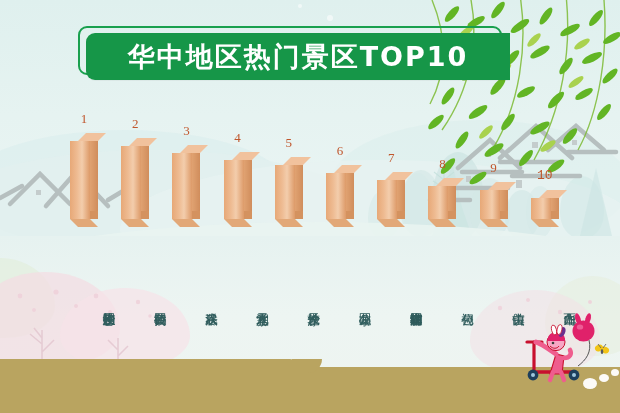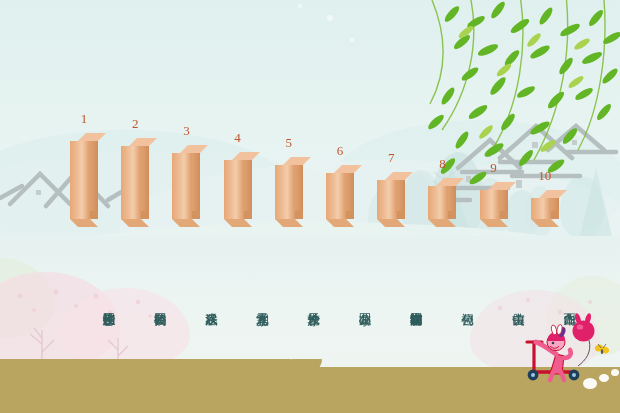--- a/index.html
+++ b/index.html
@@ -234,20 +234,26 @@
           <circle cx="590" cy="302" r="2"></circle>
       </g>
       <g fill="#ffffff" opacity="0.55">
         <circle cx="330" cy="18" r="3"></circle>
           <circle cx="352" cy="40" r="2.2"></circle>
         <circle cx="300" cy="6" r="2"></circle>
       </g>
     </svg>
   </div>
 
+  <div id="banner-wrap">
+    <div id="banner-outline"></div>
+    <div id="banner">
+      <div id="banner-title">华中地区热门景区TOP10</div>
+    </div>
+  </div>
 
   <div id="chart">
       <div class="bar-group" style="left: 52px; top: 0px; bottom: auto; width: 64px; height: 413px;">
         <div class="rank" style="top: 111px;">1</div>
         <div class="bar3d" style="left: 18px; top: 133px; width: 28px; height: 94px;">
           <div class="bar-top" style="left: 8px; top: 0px;"></div>
           <div class="bar-front" style="top: 8px; height: 78px;"></div>
           <div class="bar-side" style="left: 20px; top: 8px; height: 78px;"></div>
           <div class="bar-bottom" style="left: 0px; top: 86px;"></div>
           <div class="bar-bottom2" style="left: 20px; top: 78px;"></div>
@@ -336,21 +342,21 @@
         <div class="bar3d" style="left: 18px; top: 182px; width: 28px; height: 45px;">
           <div class="bar-top" style="left: 8px; top: 0px;"></div>
           <div class="bar-front" style="top: 8px; height: 29px;"></div>
           <div class="bar-side" style="left: 20px; top: 8px; height: 29px;"></div>
           <div class="bar-bottom" style="left: 0px; top: 37px;"></div>
           <div class="bar-bottom2" style="left: 20px; top: 29px;"></div>
         </div>
         <div class="bar-label" style="top: 238px; height: 130px;">关山古镇</div>
       </div>
       <div class="bar-group" style="left: 512.8px; top: 0px; bottom: auto; width: 64px; height: 413px;">
-        <div class="rank" style="top: 168px;">10</div>
+        <div class="rank" style="top: 168px; font-family: Liberation Mono, monospace;">10</div>
         <div class="bar3d" style="left: 18px; top: 190px; width: 28px; height: 37px;">
           <div class="bar-top" style="left: 8px; top: 0px;"></div>
           <div class="bar-front" style="top: 8px; height: 21px;"></div>
           <div class="bar-side" style="left: 20px; top: 8px; height: 21px;"></div>
           <div class="bar-bottom" style="left: 0px; top: 29px;"></div>
           <div class="bar-bottom2" style="left: 20px; top: 21px;"></div>
         </div>
         <div class="bar-label" style="top: 238px; height: 130px;">西九华山</div>
       </div>
     </div>

